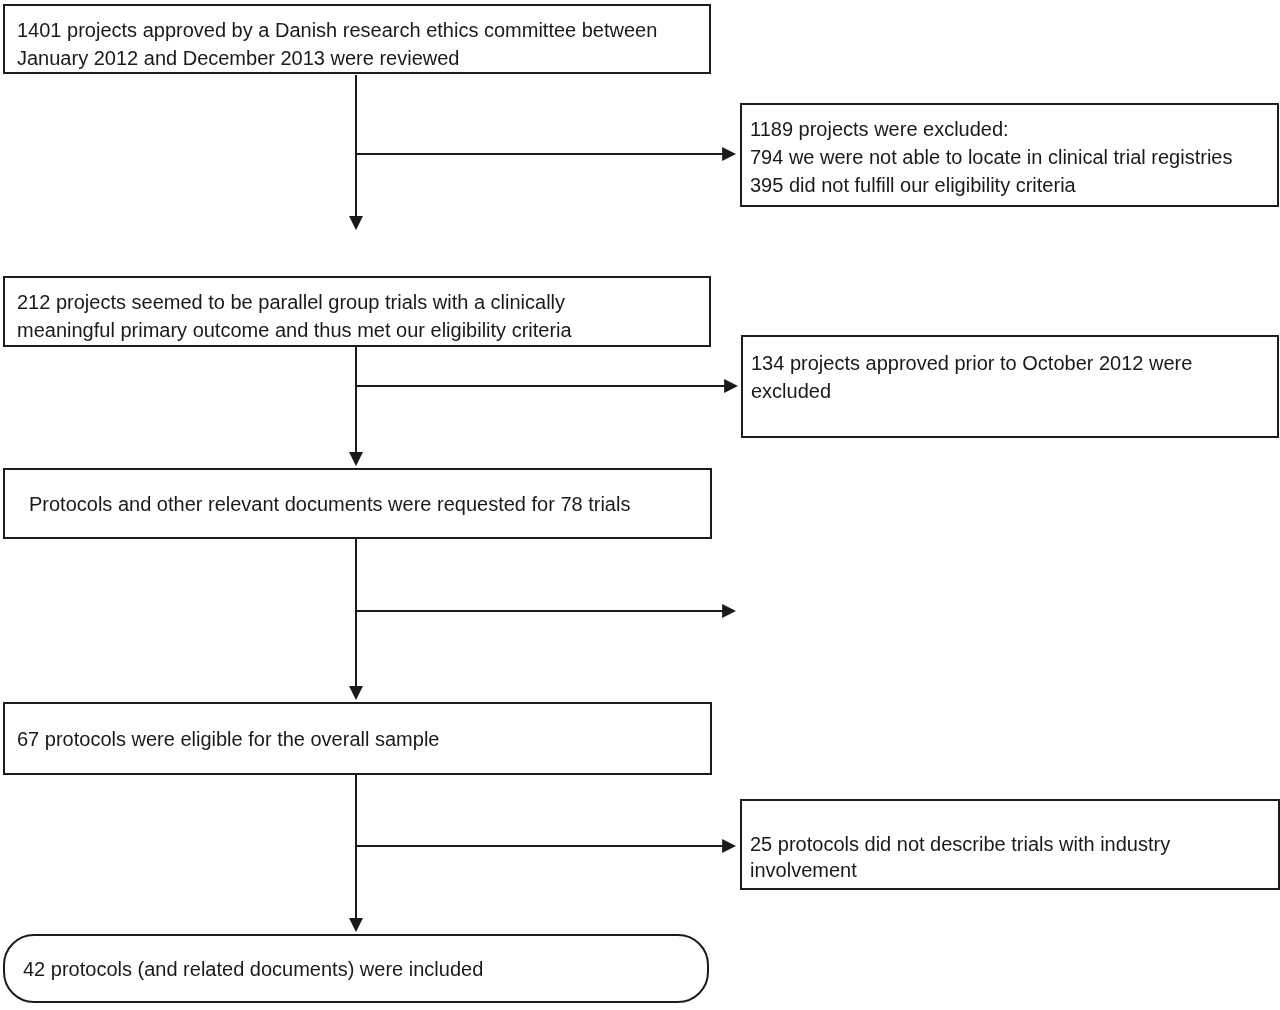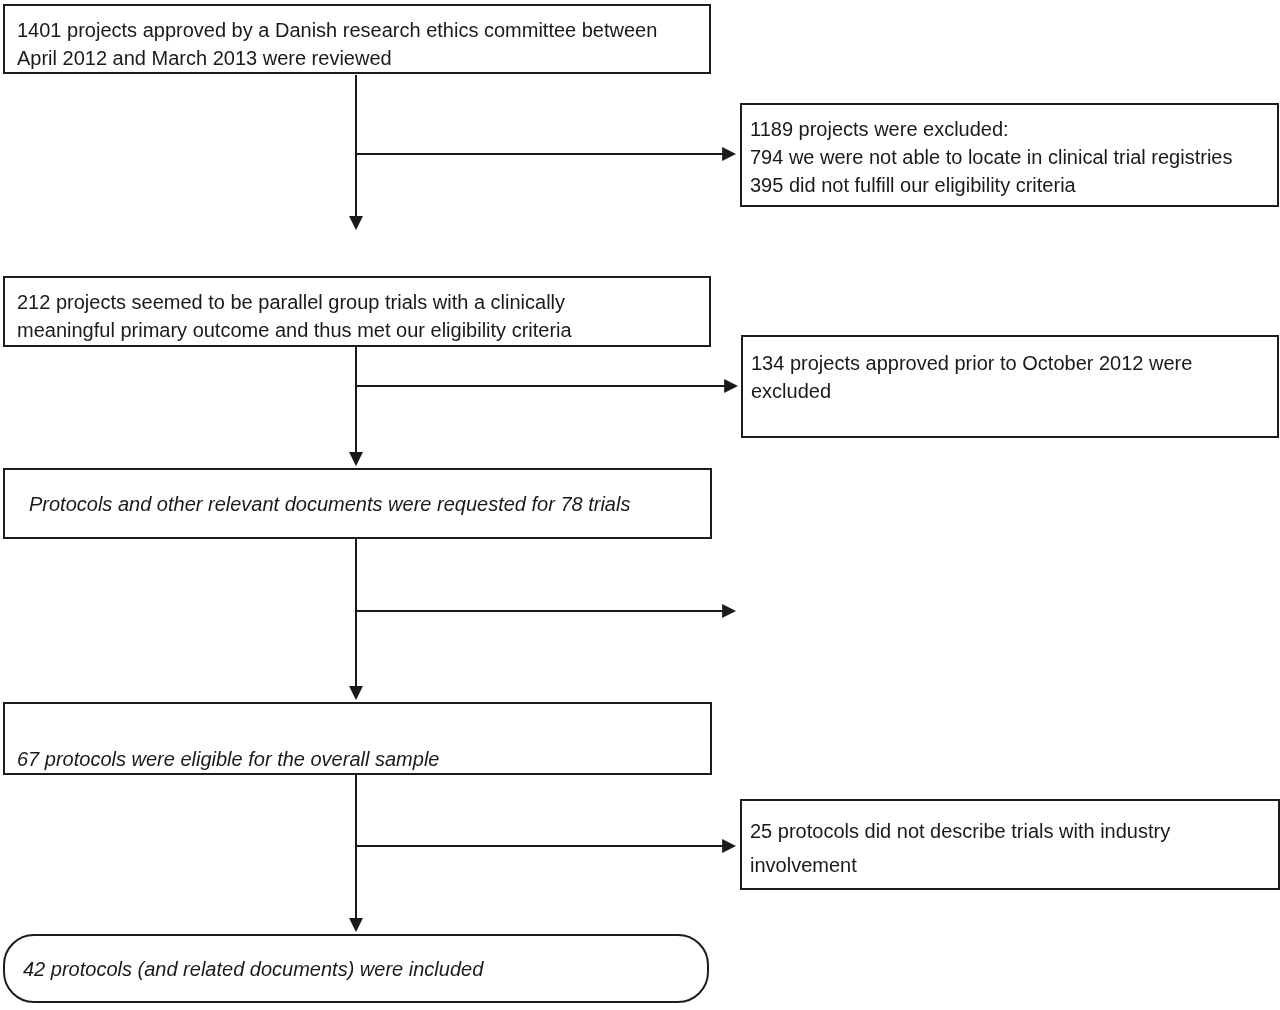--- a/index.html
+++ b/index.html
@@ -22,32 +22,32 @@
     font-size: 20px;
     line-height: 28px;
   }
   .box .txt {
     white-space: pre;
   }
   
   .pad-main { padding: 10px 12px 0 12px; }
   .pad-side { padding: 10px 14px 0 8px; }
   .pad-side-2 { padding: 12px 24px 0 8px; }
-  .pad-side-4 { padding: 13px 8px 0 8px; line-height: 34px; }
+  .pad-side-4 { padding: 30px 8px 0 8px; line-height: 26px; }
   
-  .vcenter { display: flex; align-items: center; font-style: italic; }
+  .vcenter { display: flex; align-items: center; }
   .indent-22 { padding-left: 24px; }
   .indent-12 { padding-left: 12px; }
   .indent-18 { padding-left: 18px; border-radius: 31px; }
 
   
   .b1 { left: 3px;  top: 4px;   width: 708px; height: 70px; }
   .b2 { left: 3px;  top: 232px; width: 708px; height: 71px; margin-top: 44px; }
   .b3 { left: 3px;  top: 468px; width: 709px; height: 71px; }
-  .b4 { left: 3px;  top: 702px; width: 709px; height: 73px; align-items: flex-end; }
+  .b4 { left: 3px;  top: 702px; width: 709px; height: 73px; }
   .b5 { left: 3px;  top: 934px; width: 706px; height: 69px; }
 
   
   .s1 { left: 740px; top: 103px; width: 539px; height: 104px; }
   .s2 { left: 741px; top: 335px; width: 538px; height: 103px; }
   .s3 { left: 740px; top: 550px; width: 540px; height: 129px; }
   .s4 { left: 740px; top: 799px; width: 540px; height: 91px; }
 
   .connectors {
     position: absolute;
@@ -78,21 +78,21 @@
     <line x1="356" y1="303" x2="356" y2="464" marker-end="url(#arrow)"></line>
     <line x1="356" y1="386" x2="736" y2="386" marker-end="url(#arrow)"></line>
     <line x1="356" y1="539" x2="356" y2="698" marker-end="url(#arrow)"></line>
     <line x1="356" y1="611" x2="734" y2="611" marker-end="url(#arrow)"></line>
     <line x1="356" y1="775" x2="356" y2="930" marker-end="url(#arrow)"></line>
     <line x1="356" y1="846" x2="734" y2="846" marker-end="url(#arrow)"></line>
   </svg>
 
   <div class="box b1 pad-main">
     <div class="txt">1401 projects approved by a Danish research ethics committee between
-April 2012 and March 2013 were reviewed</div>
+January 2012 and December 2013 were reviewed</div>
   </div>
 
   <div class="box b2 pad-main">
     <div class="txt">212 projects seemed to be parallel group trials with a clinically
 meaningful primary outcome and thus met our eligibility criteria</div>
   </div>
 
   <div class="box b3 vcenter indent-22">
     <div class="txt">Protocols and other relevant documents were requested for 78 trials</div>
   </div>

